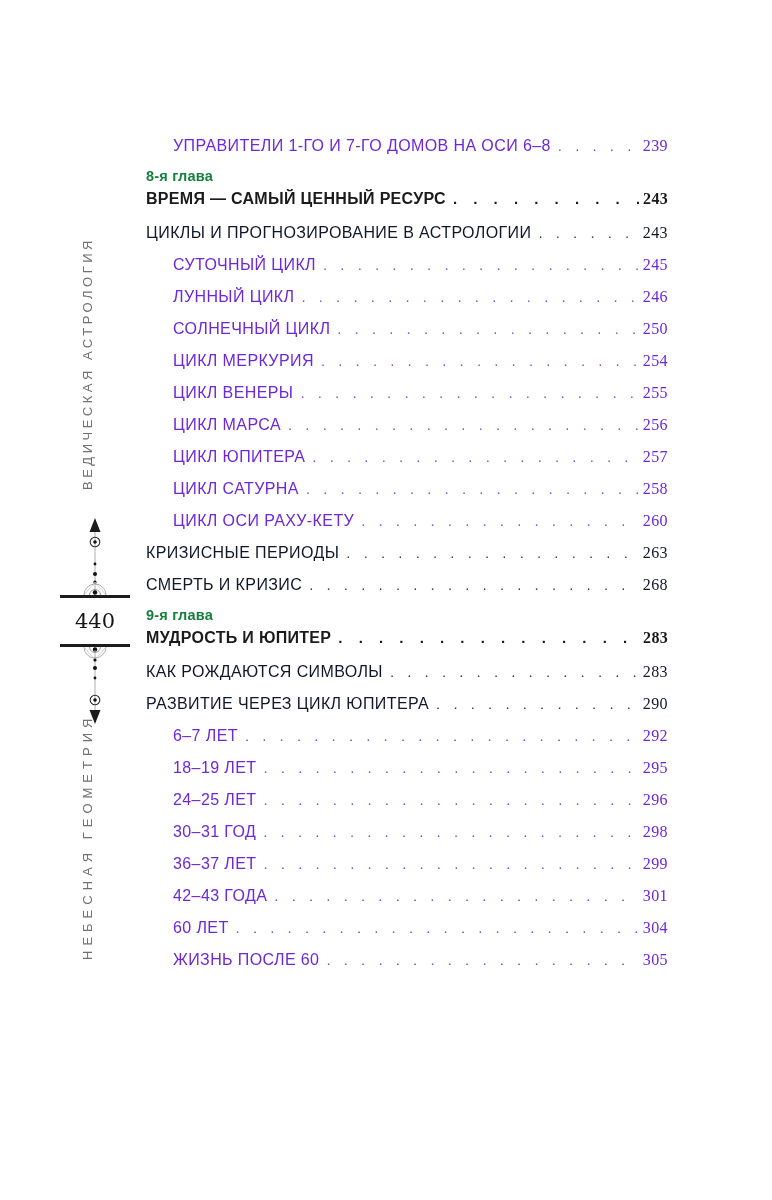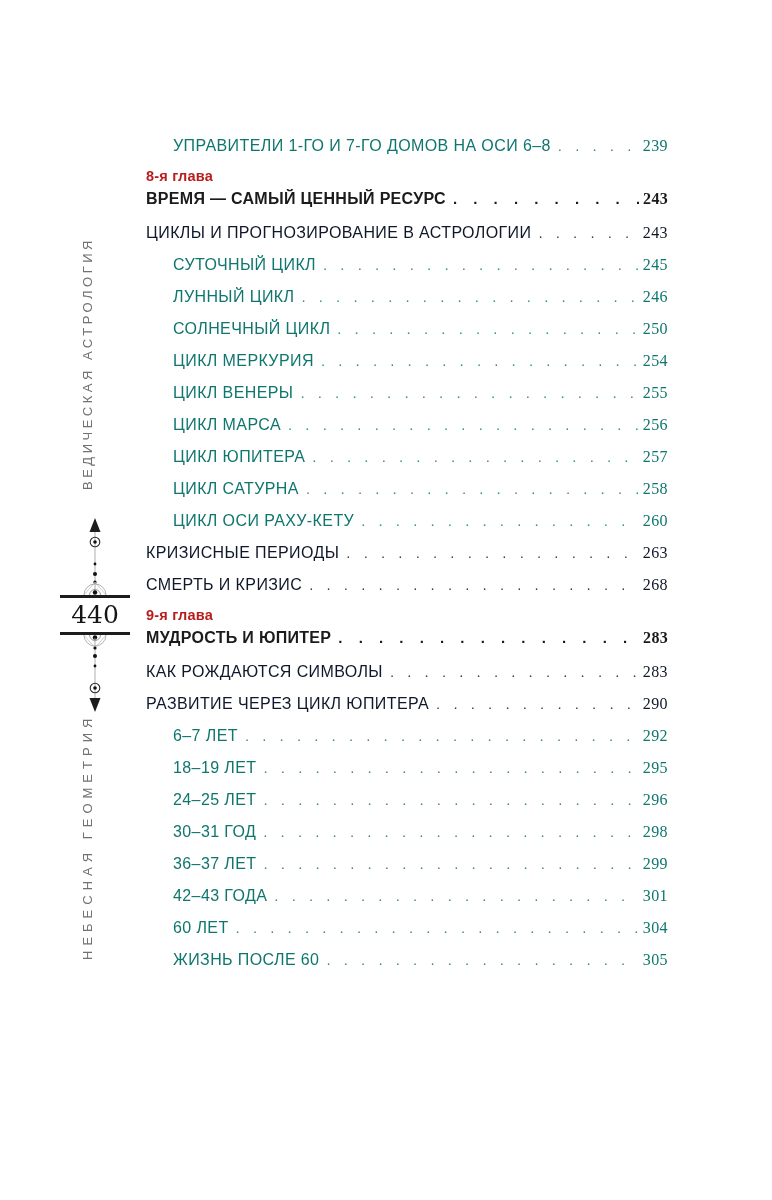--- a/index.html
+++ b/index.html
@@ -31,23 +31,23 @@
 
   .ornament {
     position:absolute;
     left:53px; top:516px;
     width:84px;
     display:flex; flex-direction:column; align-items:center;
   }
   .ornament svg { display:block; }
   .pagenum {
     font-family:"DejaVu Serif", serif;
-    font-size:25px; line-height:22px;
+    font-size:21px; line-height:22px;
     color:#151515;
-    margin:6px 0;
+    margin:12px 0;
   }
 
   
   .toc {
     position:absolute;
     left:146px; top:136px;
     width:522px;
   }
   .row {
     display:flex;
@@ -66,25 +66,25 @@
     margin:0 2px 0 7px;
     min-width:10px;
   }
   .leader::after {
     content:". . . . . . . . . . . . . . . . . . . . . . . . . . . . . . . . . . . . . . . . . . . . . . . . . . . .";
     font-size:15px;
     letter-spacing:4.5px;
     opacity:.85;
   }
   .main { color:#0f172a; }
-  .sub  { color:#0f766e; padding-left:27px; font-weight:300; }
+  .sub  { color:#6d28d9; padding-left:27px; font-weight:300; }
   .chapter-block { margin-top:10px; }
   .ch-label {
     font-size:14.5px; font-weight:700;
-    color:#b91c1c;
+    color:#15803d;
     line-height:17px;
     margin-bottom:3px;
     letter-spacing:0.2px;
   }
   .row.bold {
     font-size:16px; font-weight:700;
     color:#1b1b1b;
     line-height:21px;
     margin-bottom:14px;
     letter-spacing:0.3px;

